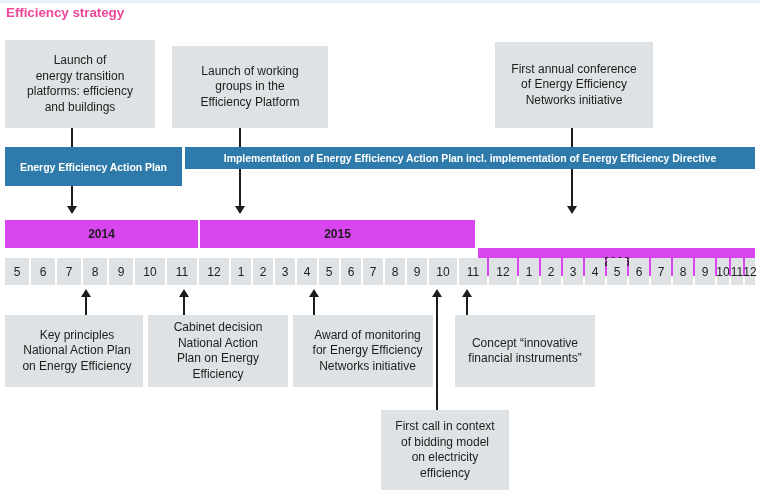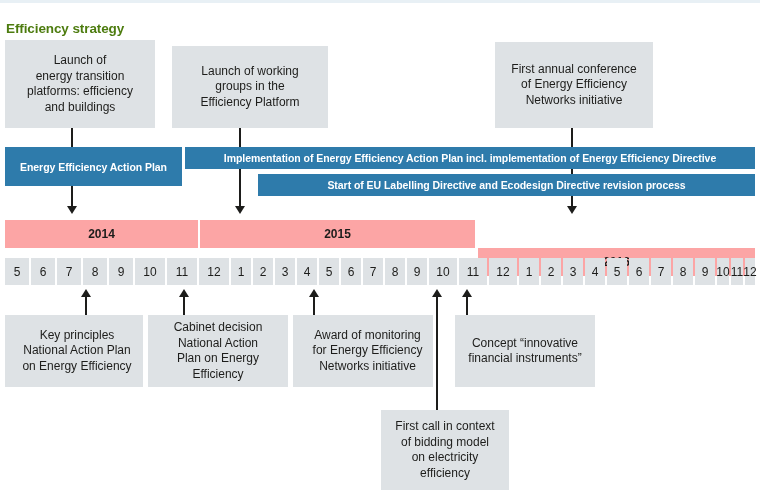--- a/index.html
+++ b/index.html
@@ -12,22 +12,22 @@
     -webkit-font-smoothing:antialiased;
   }
   #root{position:absolute;left:0;top:0;width:760px;height:496px;}
 
   .topstrip{
     position:absolute;left:0;top:0;width:760px;height:3px;
     background:#e8f0f5;
   }
 
   .page-title{
-    position:absolute;left:6px;top:21px;
-    font-size:13.5px;font-weight:bold;color:#4d7c0f;
+    position:absolute;left:6px;top:5px;
+    font-size:13.5px;font-weight:bold;color:#ec4899;
     letter-spacing:-0.1px;
     white-space:nowrap;
   }
 
   
   .box{
     position:absolute;
     background:#dee2e5;
     color:#1d1d1b;
     display:flex;
@@ -71,21 +71,21 @@
     border-left:5px solid transparent;
     border-right:5px solid transparent;
   }
   .arrow-down{border-top:8px solid #1d1d1b;}
   .arrow-up{border-bottom:8px solid #1d1d1b;}
 
   
   .axis{position:absolute;left:0;top:0;width:760px;height:496px;}
   .year-cell{
     position:absolute;
-    background:#fca5a5;
+    background:#d946ef;
     height:28px;
     display:flex;align-items:center;justify-content:center;
     font-size:12px;font-weight:bold;color:#1d1d1b;
     box-sizing:border-box;
   }
   .month-cell{
     position:absolute;
     background:#dee2e5;
     height:27px;
     display:flex;align-items:center;justify-content:center;
@@ -133,21 +133,20 @@
   <div class="vline" style="left:239px;top:128px;height:80px;"></div>
   <div class="arrow-down" style="left:235px;top:206px;"></div>
 
   <div class="vline" style="left:571px;top:128px;height:80px;"></div>
   <div class="arrow-down" style="left:567px;top:206px;"></div>
 
   <div class="bar left" style="left:5px;top:147px;width:177px;height:39px;">Energy Efficiency Action Plan</div>
 
   <div class="bar" style="left:185px;top:147px;width:570px;height:22px;">Implementation of Energy Efficiency Action Plan incl. implementation of Energy Efficiency Directive</div>
 
-  <div class="bar" style="left:258px;top:174px;width:497px;height:22px;">Start of EU Labelling Directive and Ecodesign Directive revision process</div>
 
   <div class="axis">
 
     <div class="year-cell" style="left:5px;top:220px;width:193px;">2014</div>
     <div class="year-cell" style="left:200px;top:220px;width:275px;">2015</div>
     <div class="year-cell" style="left:478px;top:220px;width:277px;margin-top:28px;">2016</div>
 
     <div class="month-cell" style="left:5px;top:258px;width:24px;">5</div>
     <div class="month-cell" style="left:31px;top:258px;width:24px;">6</div>
     <div class="month-cell" style="left:57px;top:258px;width:24px;">7</div>

